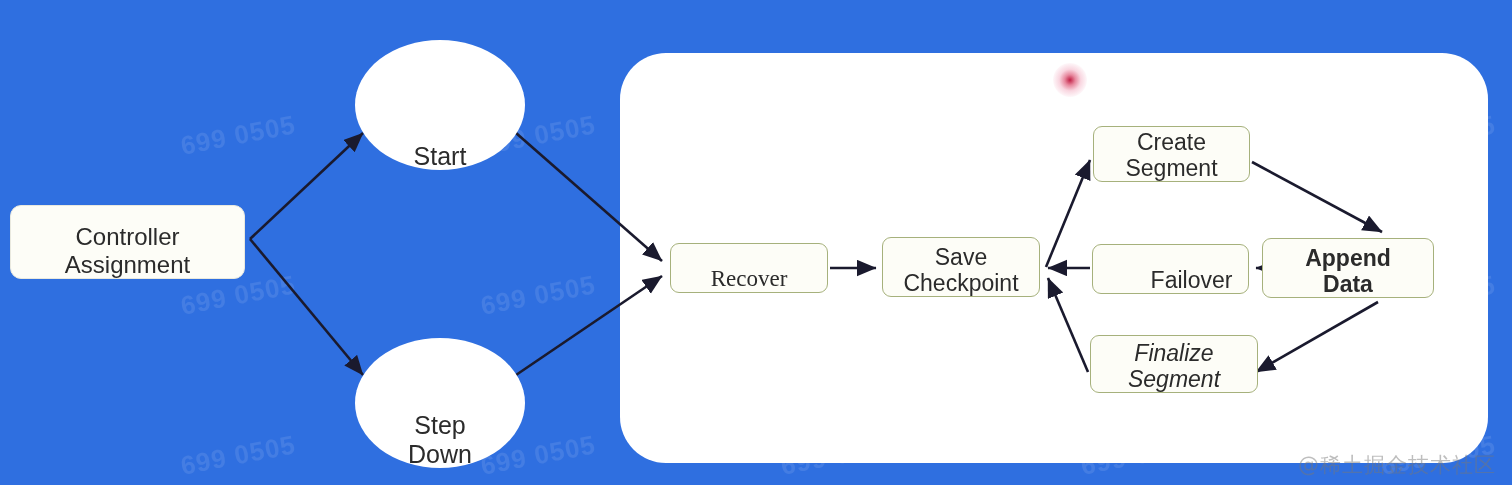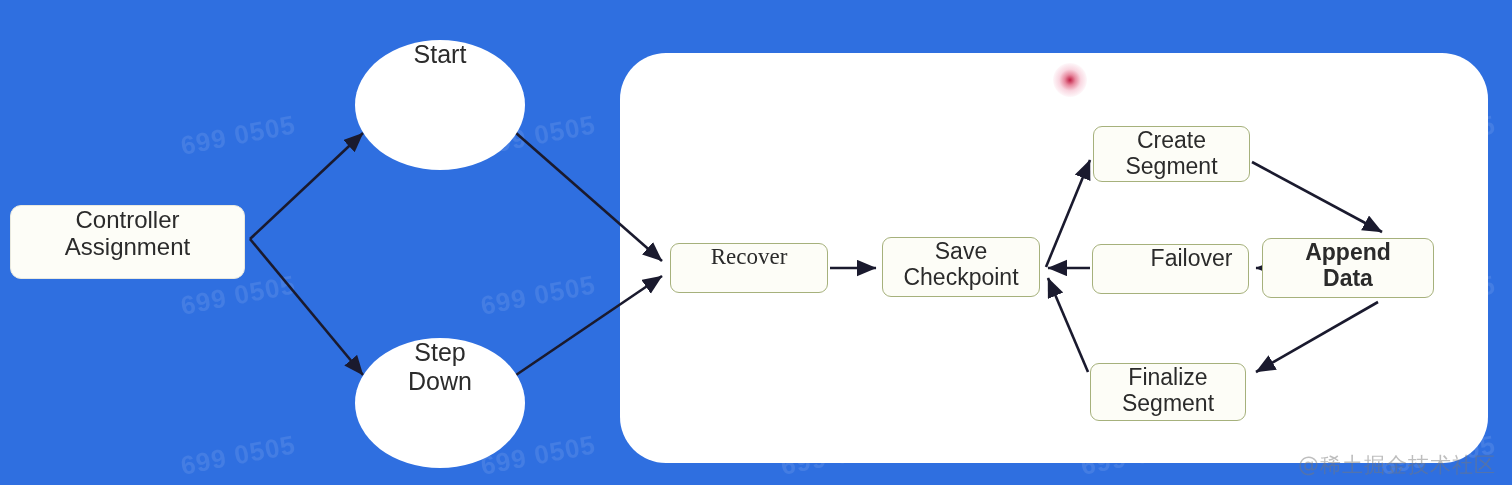--- a/index.html
+++ b/index.html
@@ -52,21 +52,21 @@
     inset: 0;
     z-index: 3;
     pointer-events: none;
   }
 
   
   .node {
     position: absolute;
     z-index: 4;
     display: flex;
-    align-items: flex-start;
+    align-items: flex-end;
     justify-content: center;
     text-align: center;
     color: #2b2b2b;
     font-family: "Liberation Sans", sans-serif;
     line-height: 1.14;
     box-sizing: border-box;
   }
 
   .node-rect {
     background: #fdfdf7;
@@ -218,21 +218,21 @@
     <span>Failover</span>
   </div>
 
   <div class="node node-rect" style="left:1262px; top:238px; width:172px; height:60px;font-weight:bold;">
     <span>
       <span>Append</span><br>
       <span>Data</span>
     </span>
   </div>
 
-  <div class="node node-rect" style="left:1090px; top:363px; width:156px; height:58px;">
+  <div class="node node-rect" style="left:1090px; top:335px; width:168px; height:58px;font-style:italic;">
     <span>
       <span>Finalize</span><br>
       <span>Segment</span>
     </span>
   </div>
 
   <div class="click-marker" style="left:1053px; top:63px;"></div>
 
   <div class="brand-wm">@稀土掘金技术社区</div>
 

